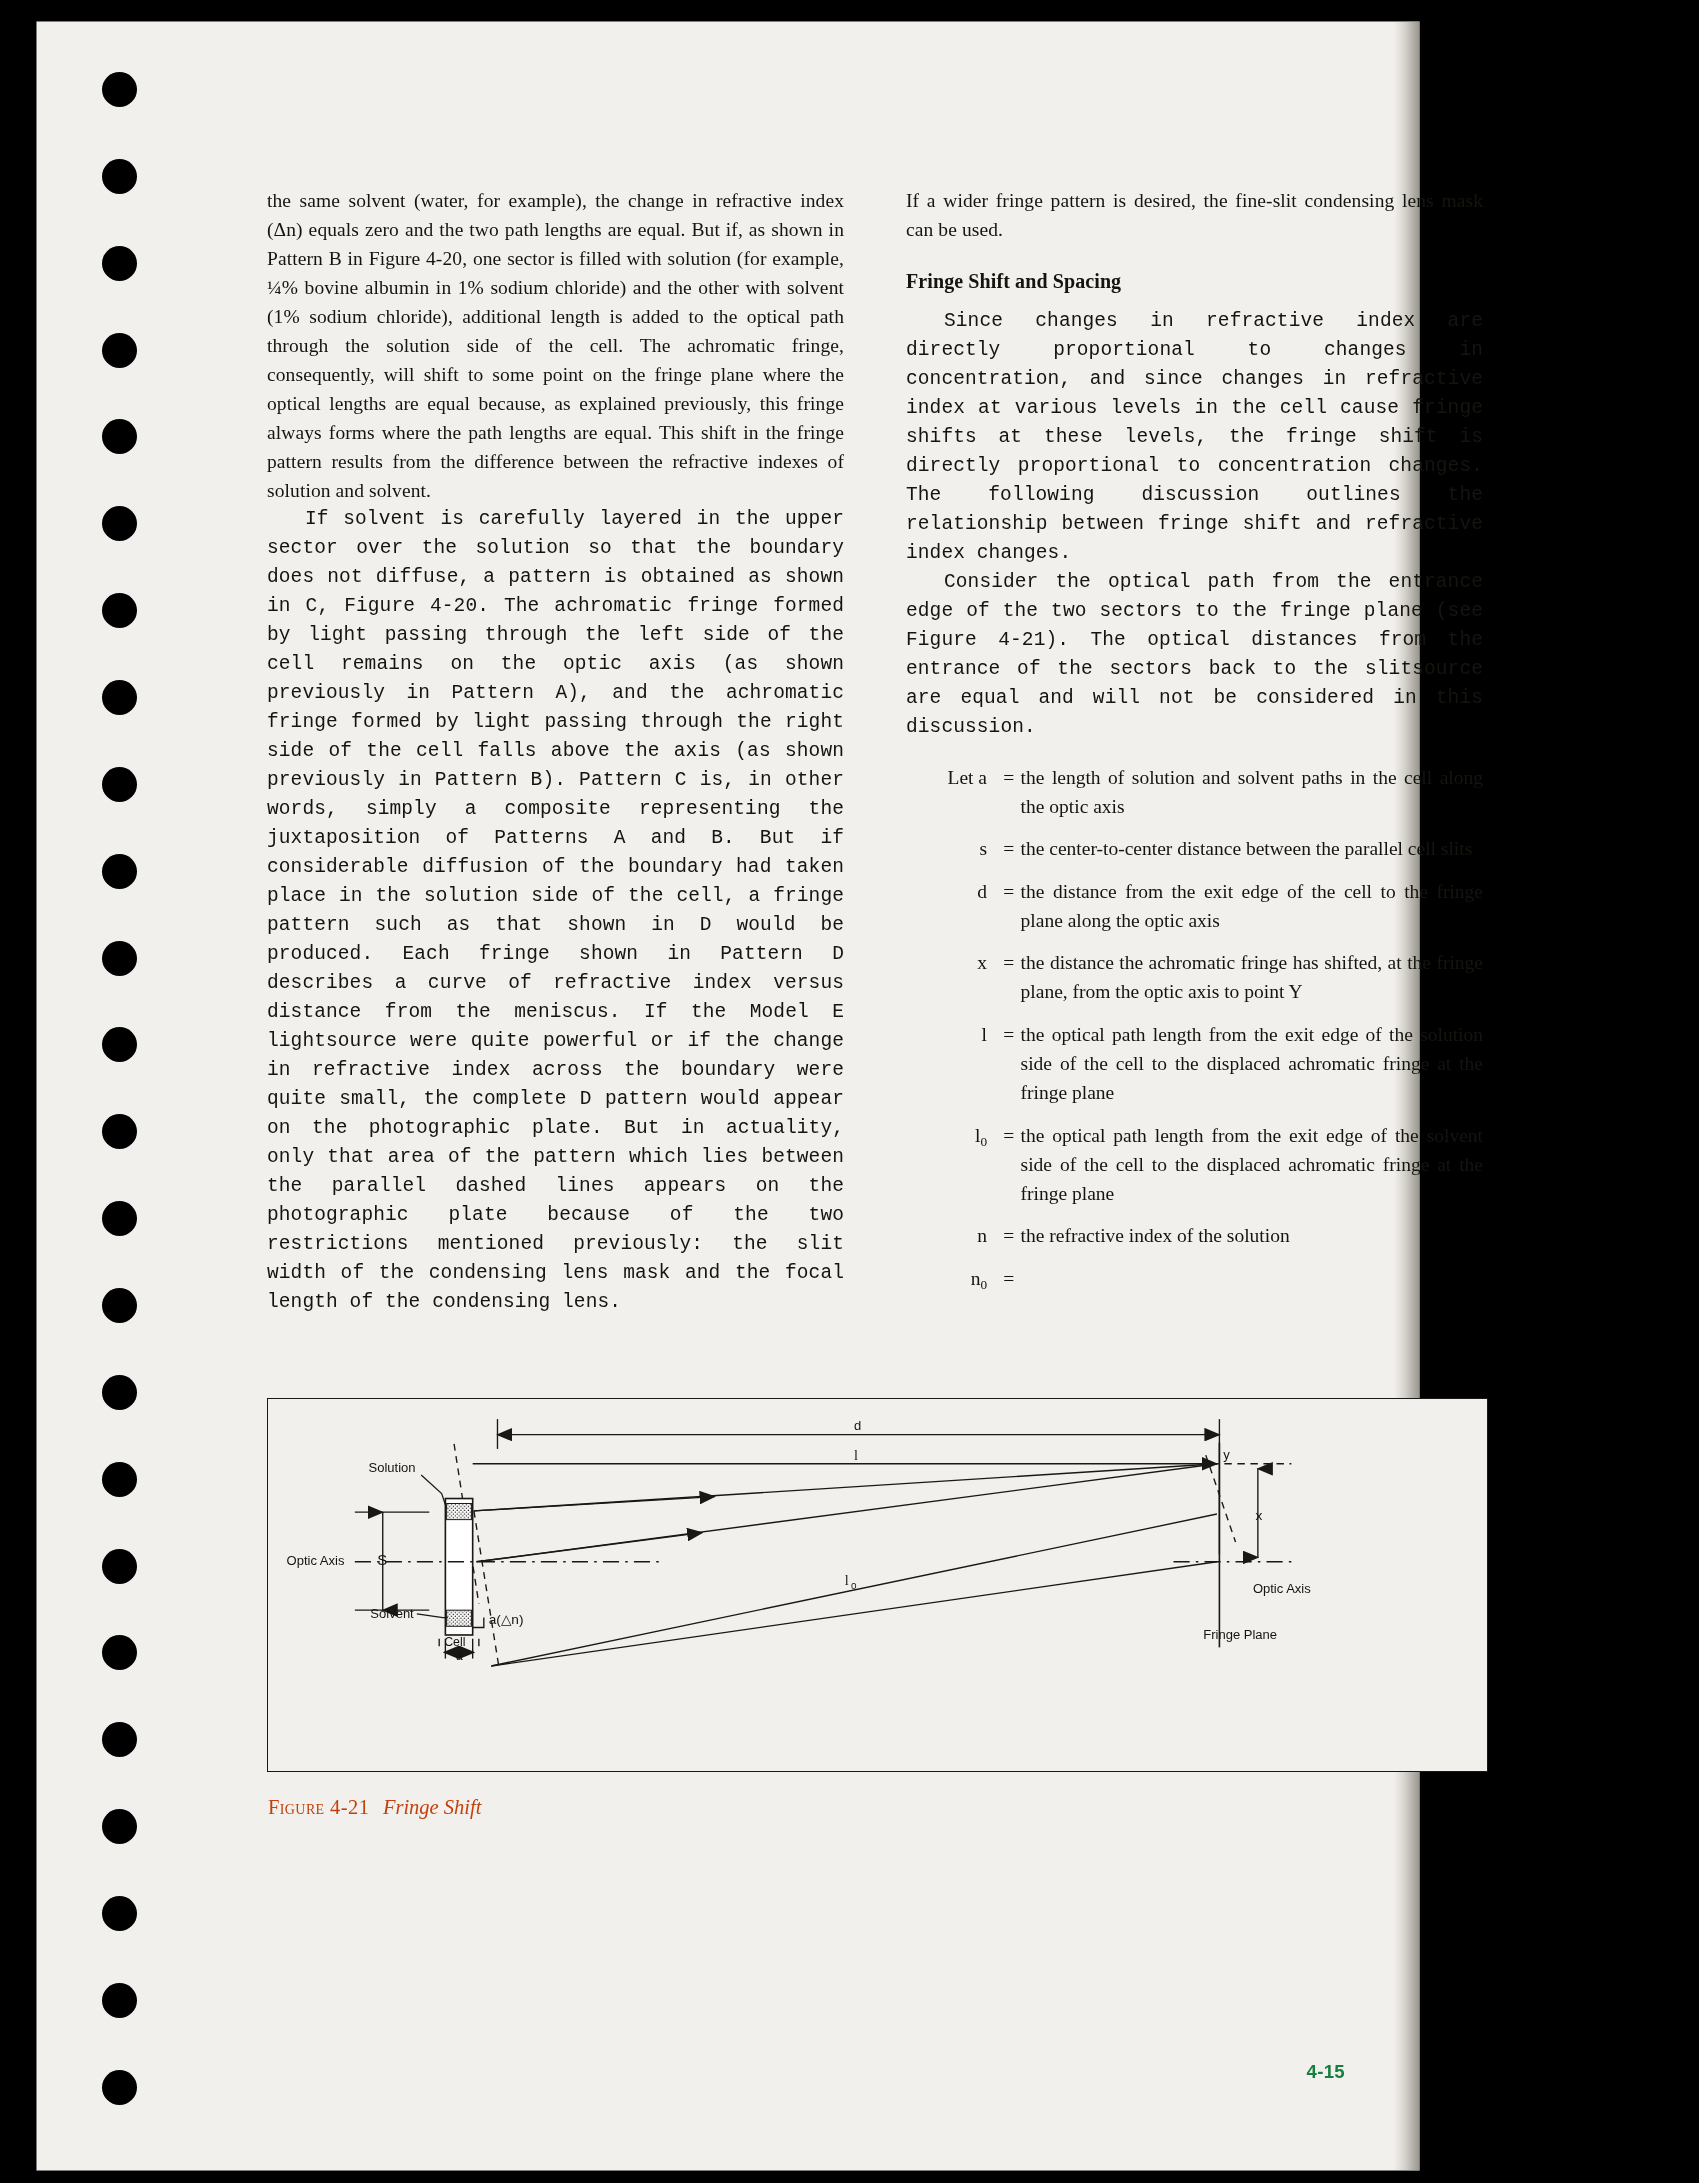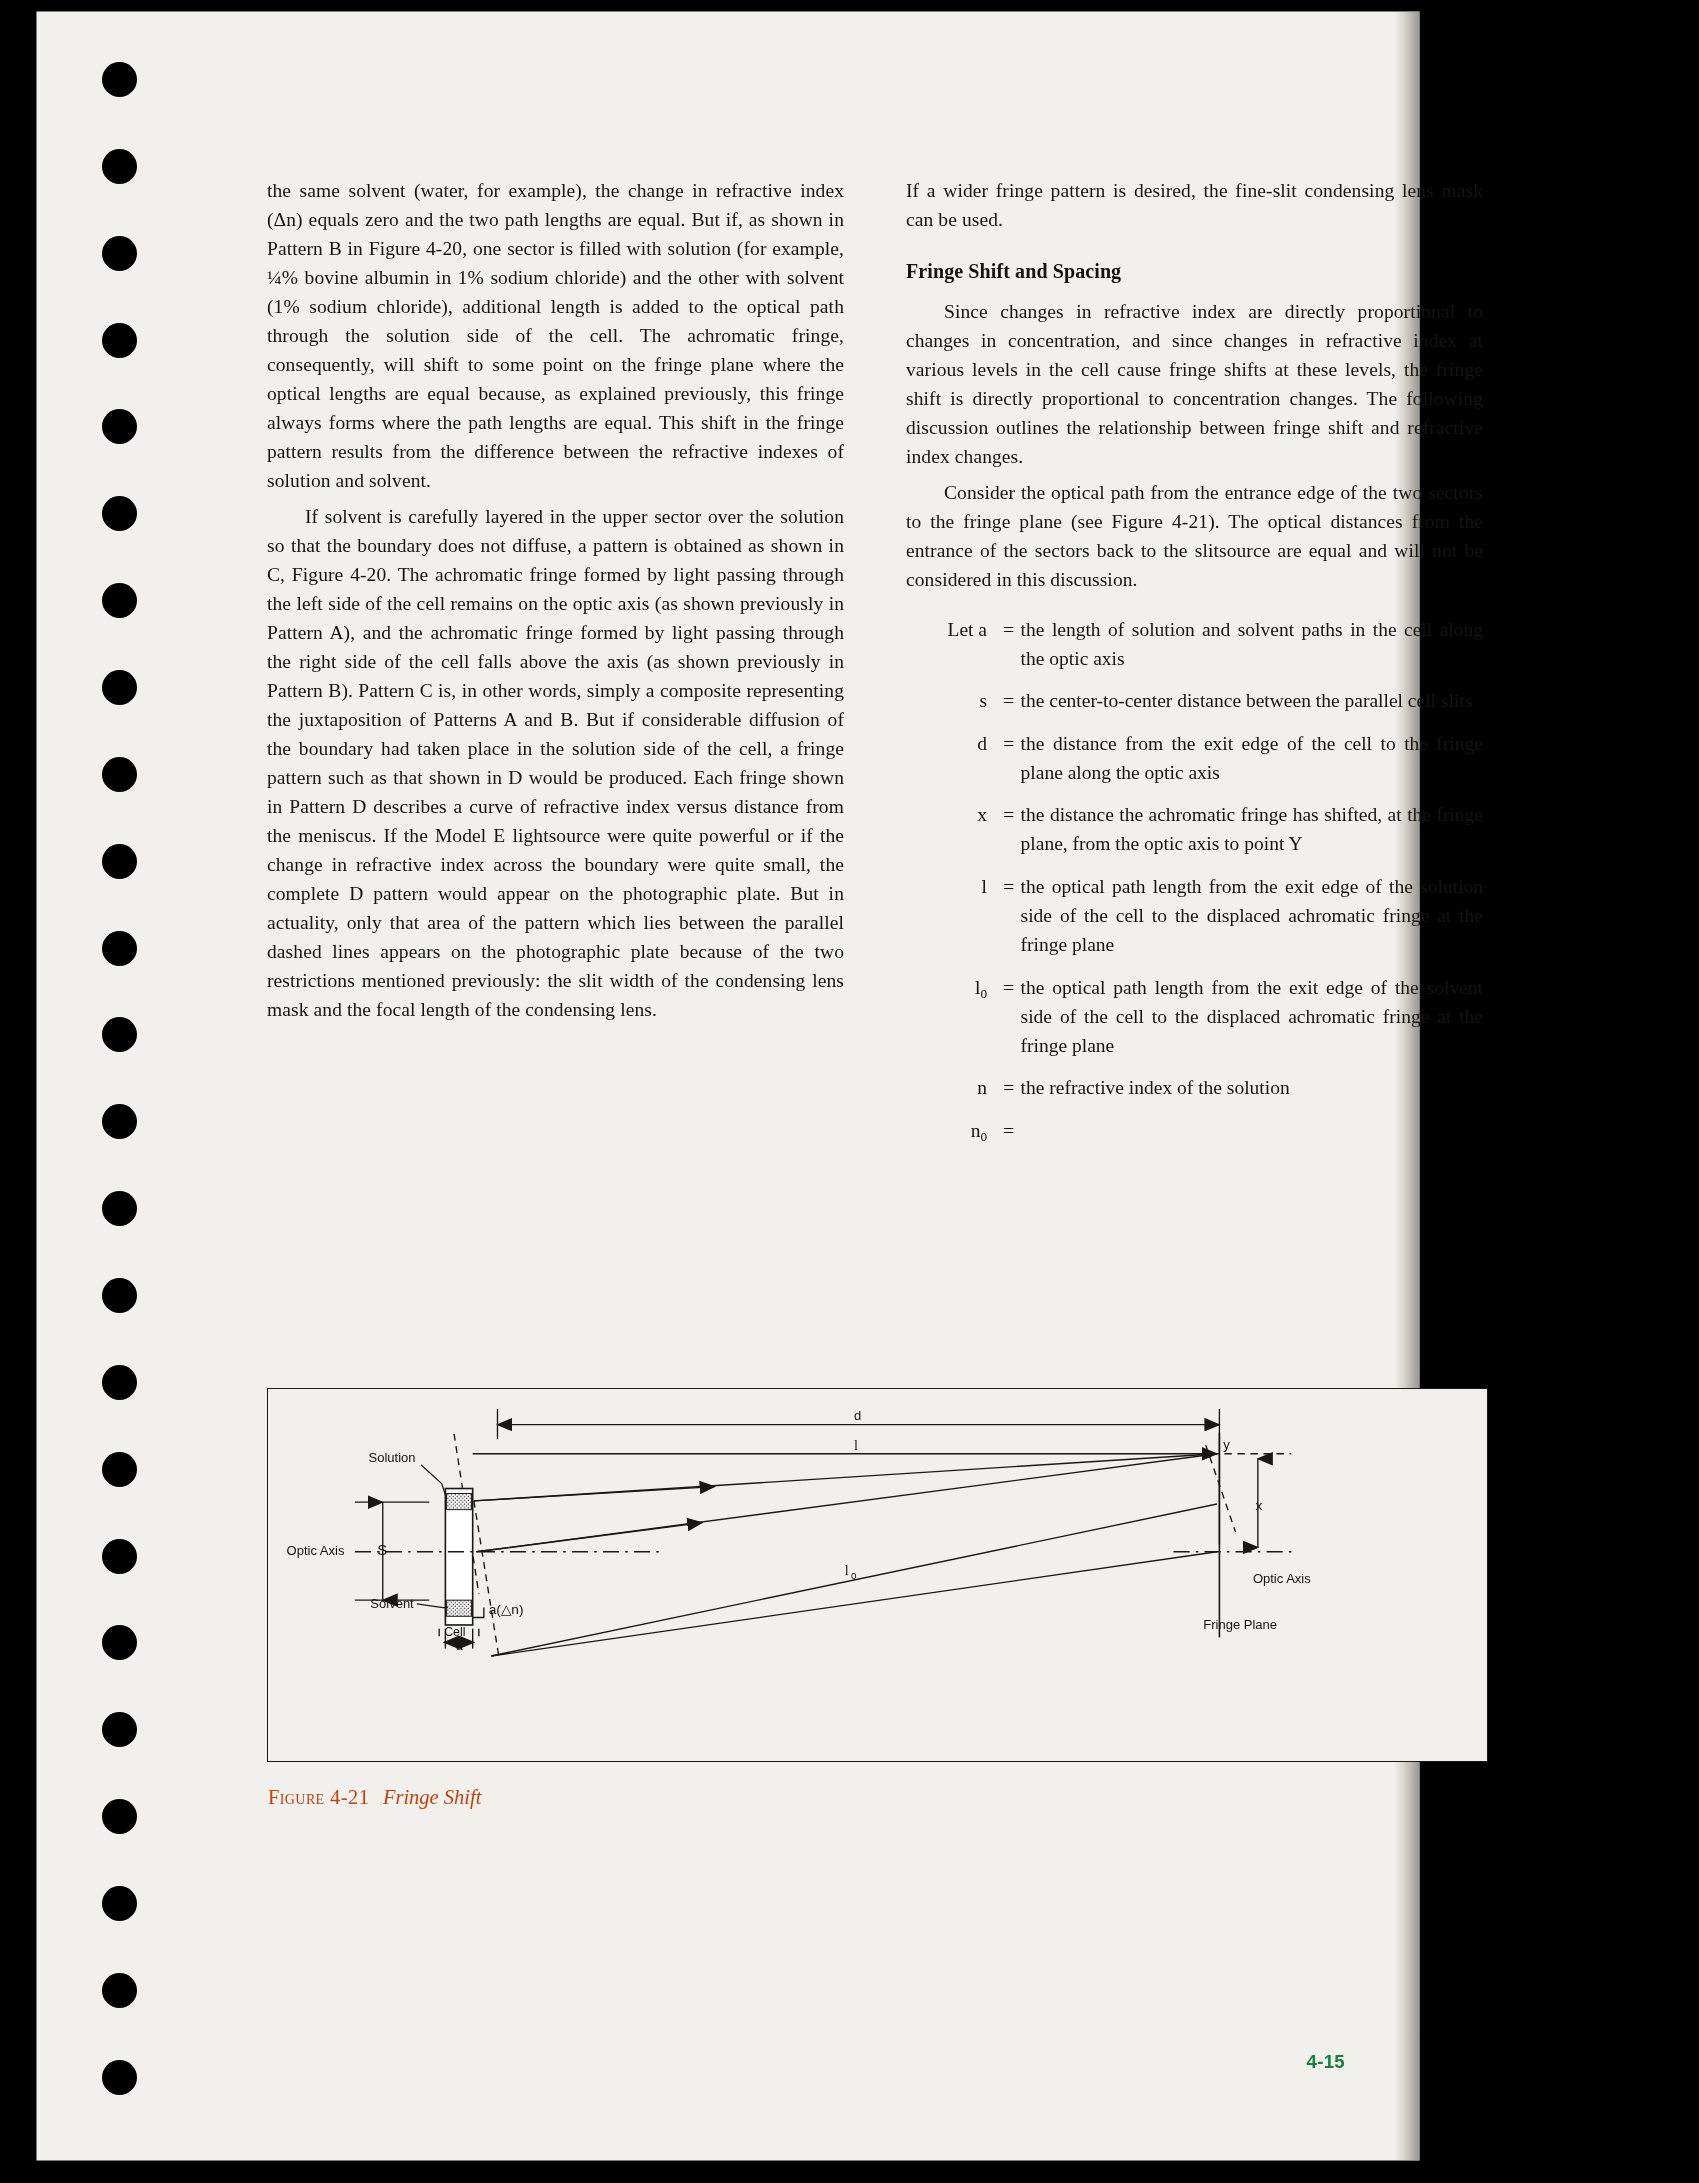--- a/index.html
+++ b/index.html
@@ -12,21 +12,21 @@
     height: 2183px;
     position: relative;
     font-family: "Liberation Serif", serif;
     overflow: hidden;
   }
 
   
   #page-sheet {
     position: absolute;
     left: 37px;
-    top: 12px;
+    top: 22px;
     width: 1382px;
     height: 2148px;
     background: #f2f0ec;
     box-shadow: 0 0 0 0.6px #cfcdc8;
   }
   
   #page-edge {
     position: absolute;
     right: 0px;
     top: 0px;
@@ -74,21 +74,22 @@
     margin: 0 0 0 0;
     font-size: 19.5px;
     line-height: 29px;
     text-align: justify;
     color: #16140f;
     letter-spacing: 0.1px;
     font-family: "Liberation Serif", serif;
   }
   p.body.indent {
     text-indent: 38px;
-    margin-top: 7px;
+    margin-top: 0;
+    font-family: Liberation Mono, monospace;
   }
 
   h2.section {
     font-family: Liberation Serif, serif;
     font-size: 20px;
     font-weight: bold;
     color: #16140f;
     margin: 26px 0 13.6px 0;
     letter-spacing: 0.1px;
   }

